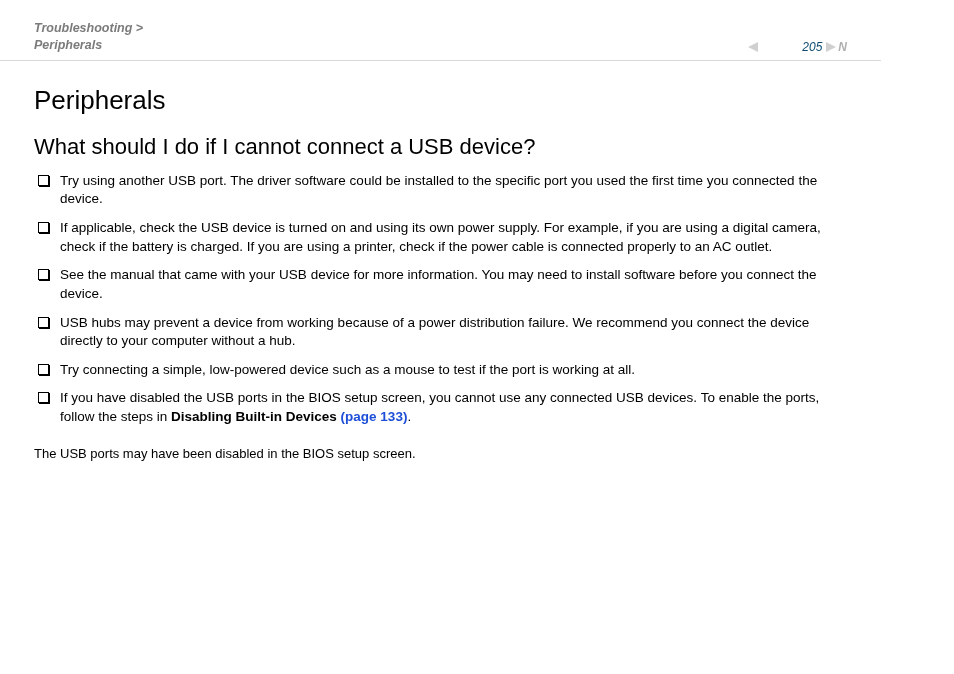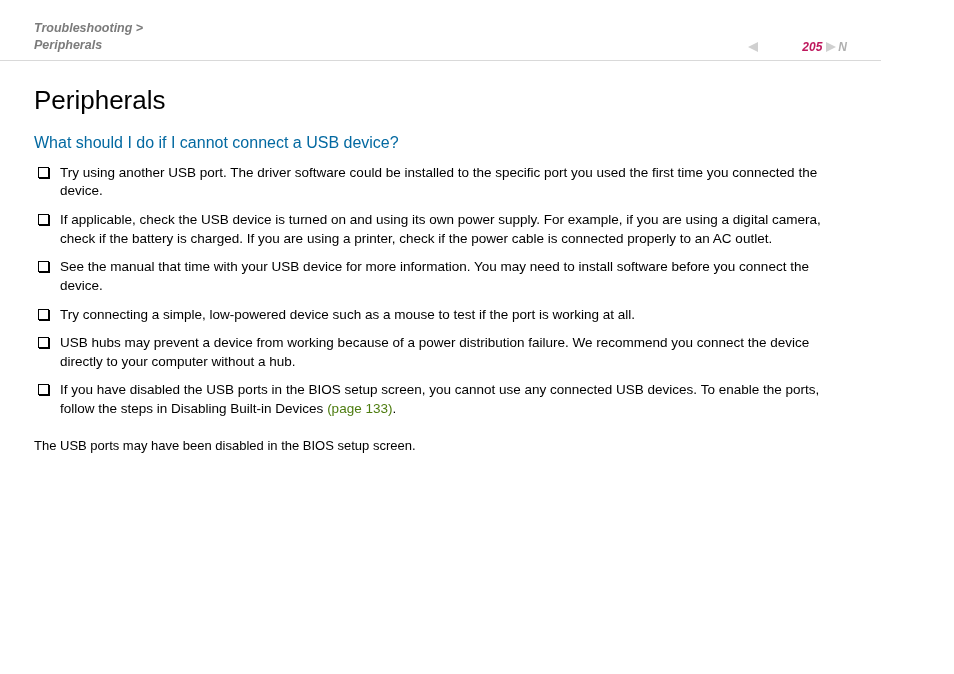--- a/index.html
+++ b/index.html
@@ -32,23 +32,23 @@
     color: #7b7b7b;
     line-height: 1.35;
   }
   .page-nav {
     display: flex;
     align-items: center;
     gap: 4px;
   }
   .page-num {
     font-size: 12px;
-    font-weight: bold;
+    font-weight: normal;
     font-style: italic;
-    color: #be185d;
+    color: #0c4a6e;
     margin-left: 40px;
   }
   .tri-left {
     width: 0; height: 0;
     border-top: 5px solid transparent;
     border-bottom: 5px solid transparent;
     border-right: 10px solid #d0d0d0;
   }
   .tri-right {
     width: 0; height: 0;
@@ -66,23 +66,23 @@
   .content {
     padding: 24px 34px 0 34px;
   }
   h1.title {
     font-size: 26px;
     font-weight: normal;
     margin: 0 0 18px 0;
     color: #000;
   }
   h2.question {
-    font-size: 16px;
+    font-size: 22px;
     font-weight: normal;
-    color: #0369a1;
+    color: #000000;
     margin: 0 0 12px 0;
   }
   ul.sqlist {
     list-style: none;
     padding: 0;
     margin: 0 0 18px 0;
   }
   ul.sqlist li {
     position: relative;
     padding-left: 26px;
@@ -103,24 +103,24 @@
   }
   ul.sqlist li::before {
     
     box-shadow: 1px 1px 0 #000;
   }
   p.body {
     font-size: 13px;
     line-height: 1.38;
     margin: 0 0 8px 0;
   }
-  .bold { font-weight: normal; }
+  .bold { font-weight: bold; }
   .link {
-    color: #4d7c0f;
-    font-weight: normal;
+    color: #1d4ed8;
+    font-weight: bold;
     cursor: pointer;
   }
 </style>
 </head>
 <body>
 
 <div class="page">
 
   <div class="header">
     <div class="breadcrumb">
@@ -136,23 +136,23 @@
   </div>
 
   <div class="content">
     <h1 class="title">Peripherals</h1>
 
     <h2 class="question">What should I do if I cannot connect a USB device?</h2>
 
     <ul class="sqlist">
       <li>Try using another USB port. The driver software could be installed to the specific port you used the first time you connected the device.</li>
       <li>If applicable, check the USB device is turned on and using its own power supply. For example, if you are using a digital camera, check if the battery is charged. If you are using a printer, check if the power cable is connected properly to an AC outlet.</li>
-      <li>See the manual that time with your USB device for more information. You may need to install software before you connect the device.</li>
+      <li>See the manual that came with your USB device for more information. You may need to install software before you connect the device.</li>
+      <li>USB hubs may prevent a device from working because of a power distribution failure. We recommend you connect the device directly to your computer without a hub.</li>
       <li>Try connecting a simple, low-powered device such as a mouse to test if the port is working at all.</li>
-      <li>USB hubs may prevent a device from working because of a power distribution failure. We recommend you connect the device directly to your computer without a hub.</li>
       <li>
         <span>If you have disabled the USB ports in the BIOS setup screen, you cannot use any connected USB devices. To enable the ports, follow the steps in </span><span class="bold">Disabling Built-in Devices </span><span class="link">(page 133)</span><span>.</span>
       </li>
     </ul>
 
 
     <p class="body">The USB ports may have been disabled in the BIOS setup screen.</p>
   </div>
 
 </div>

